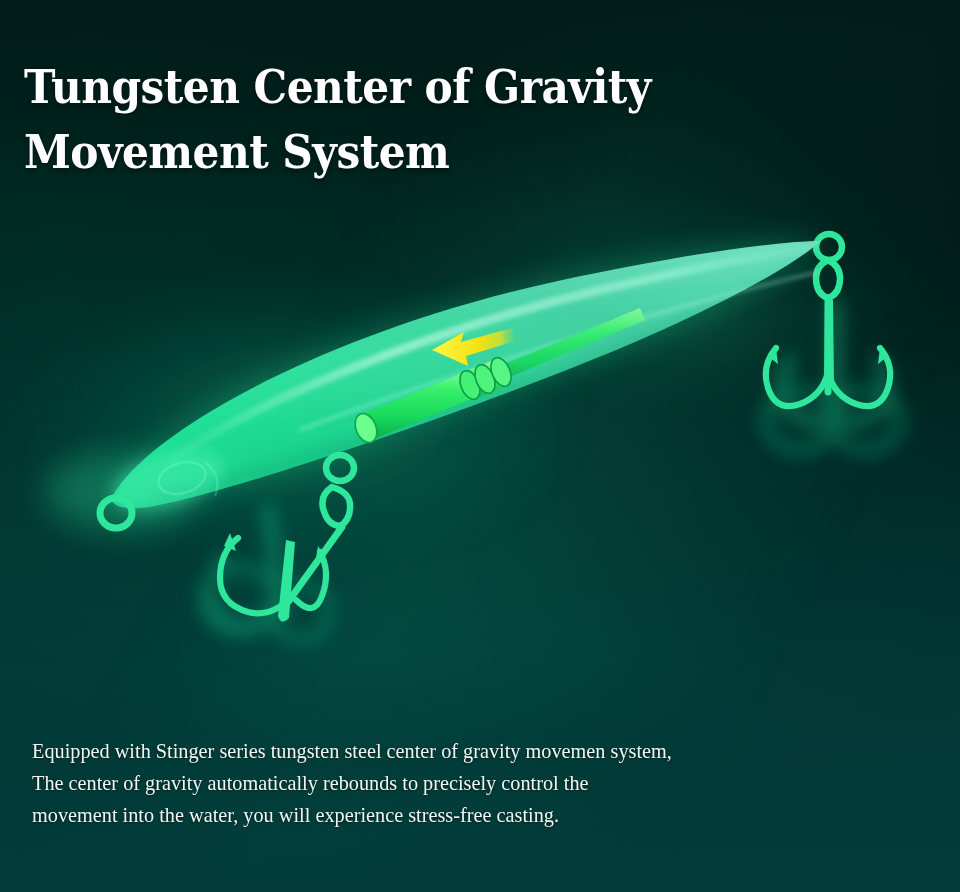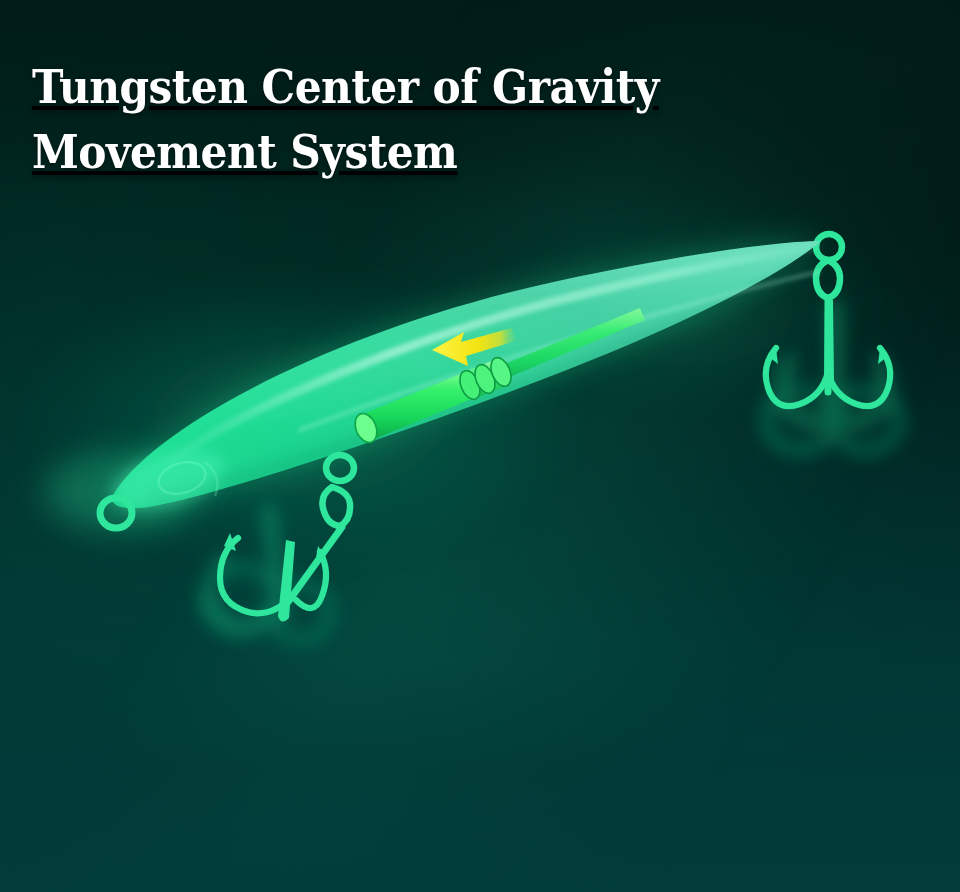--- a/index.html
+++ b/index.html
@@ -50,25 +50,24 @@
   .bg-topdark {
     position: absolute;
     left: 0; right: 0; top: 0;
     height: 215px;
     background: linear-gradient(180deg, rgba(0,28,24,0.92) 0%, rgba(0,28,24,0.55) 55%, rgba(0,28,24,0) 100%);
   }
 
   
   .header {
     position: absolute;
-    left: 32px;
+    left: 24px;
     top: 54px;
     width: 860px;
     z-index: 40;
-    text-decoration: underline;
   }
   .title-line {
     display: block;
     color: #ffffff;
     font-family: "DejaVu Serif", "Liberation Serif", serif;
     font-weight: 700;
     font-size: 47px;
     line-height: 65px;
     letter-spacing: -0.6px;
     transform: scaleX(0.90);
@@ -307,14 +306,19 @@
   </div>
 
   <div style="position:absolute;left:0;right:0;bottom:0;height:230px;z-index:30;
               background:linear-gradient(180deg, rgba(1,50,48,0) 0%, rgba(1,56,54,0.65) 45%, rgba(1,60,58,0.92) 100%);"></div>
 
   <div class="header">
     <span class="title-line">Tungsten Center of Gravity</span>
     <span class="title-line">Movement System</span>
   </div>
 
+  <div class="caption">
+    <p>Equipped with Stinger series tungsten steel center of gravity movemen system,</p>
+    <p>The center of gravity automatically rebounds to precisely control the</p>
+    <p>movement into the water, you will experience stress-free casting.</p>
+  </div>
 
 </div>
 
 </body></html>

